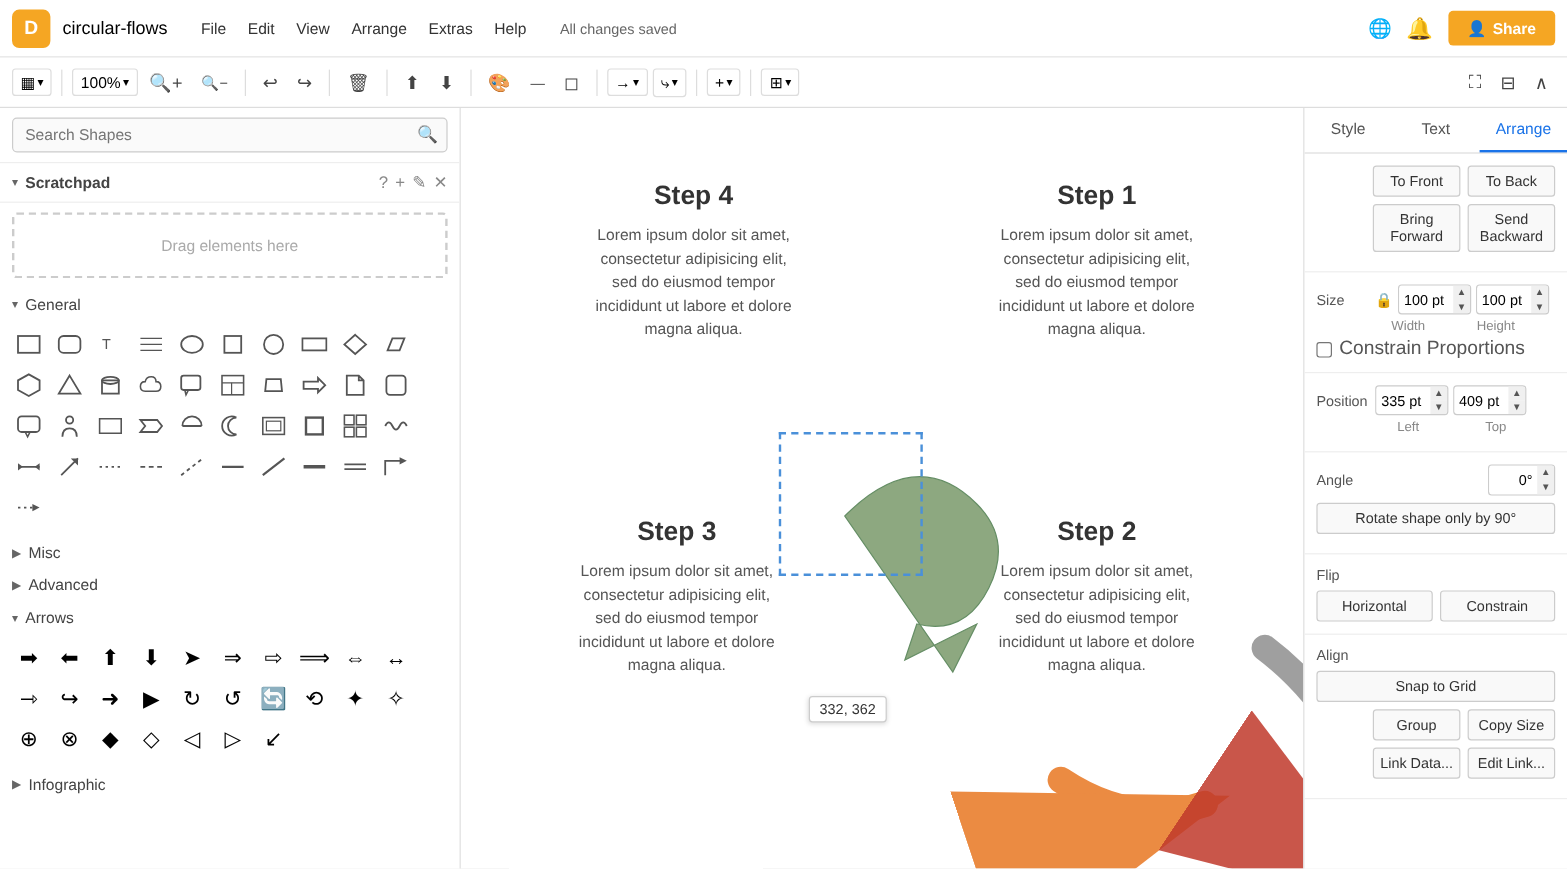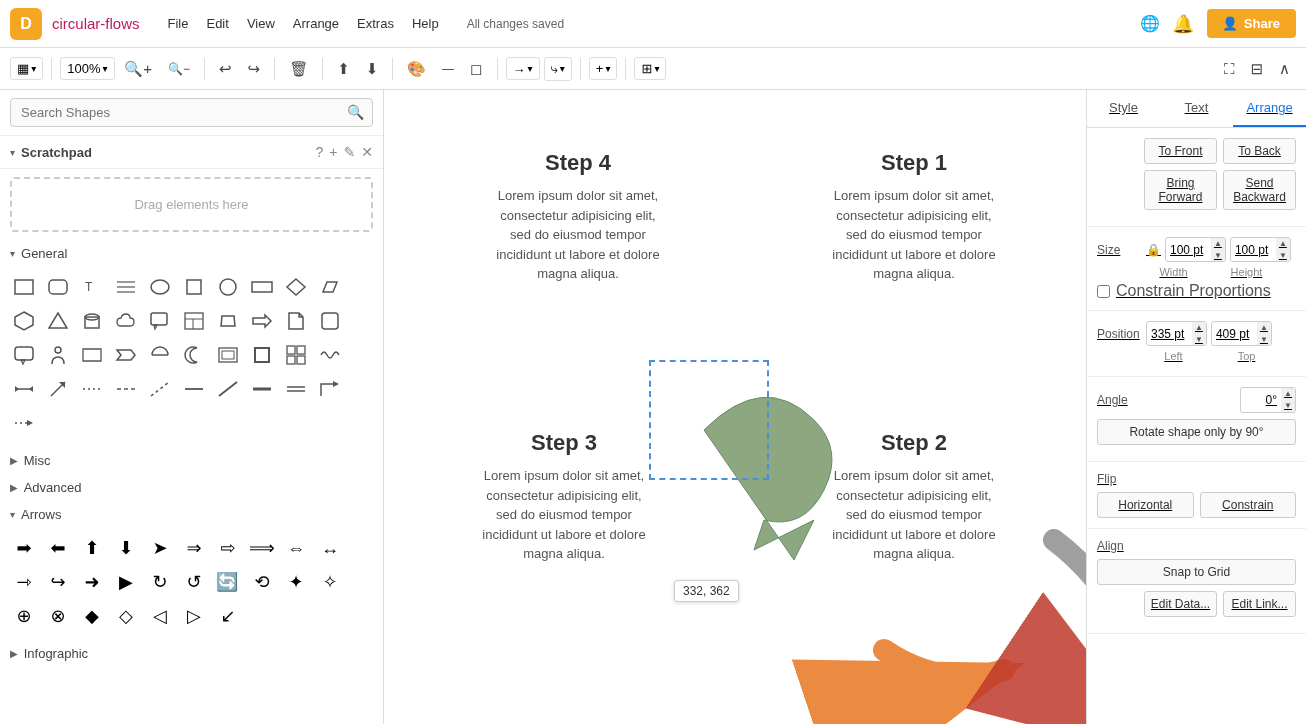--- a/index.html
+++ b/index.html
@@ -1,21 +1,21 @@
 <!DOCTYPE html>
 <html><head>
   <meta charset="utf-8">
   <style>
     * { box-sizing: border-box; margin: 0; padding: 0; }
     body { font-family: Arial, sans-serif; font-size: 13px; background: #f5f5f5; overflow: hidden; width: 1306px; height: 724px; display: flex; flex-direction: column; }
 
     
     .top-bar { display: flex; align-items: center; background: #fff; border-bottom: 1px solid #ddd; padding: 0 10px; height: 48px; gap: 10px; }
     .app-logo { width: 32px; height: 32px; background: #f5a623; border-radius: 6px; display: flex; align-items: center; justify-content: center; color: white; font-weight: bold; font-size: 16px; flex-shrink: 0; }
-    .app-title { font-size: 15px; font-weight: 500; color: #be185d; margin-right: 10px; }
+    .app-title { font-size: 15px; font-weight: 500; color: #000000; margin-right: 10px; }
     .menu-bar { display: flex; gap: 2px; }
     .menu-item { padding: 4px 8px; font-size: 13px; color: #333; cursor: pointer; border-radius: 3px; }
     .save-status { font-size: 12px; color: #666; margin-left: 10px; }
     .top-bar-right { margin-left: auto; display: flex; align-items: center; gap: 12px; }
     .share-btn { background: #f5a623; color: white; border: none; padding: 7px 16px; border-radius: 4px; font-size: 13px; font-weight: 600; cursor: pointer; display: flex; align-items: center; gap: 5px; }
     .globe-icon { color: #555; font-size: 16px; }
 
     
     .toolbar { display: flex; align-items: center; background: #fff; border-bottom: 1px solid #ddd; padding: 4px 10px; height: 42px; gap: 4px; }
     .toolbar-btn { padding: 4px 6px; border: none; background: none; cursor: pointer; border-radius: 3px; color: #444; font-size: 15px; display: flex; align-items: center; }
@@ -56,21 +56,21 @@
 
     
     .canvas { flex: 1; background: #f0f0f0; position: relative; overflow: hidden; }
     .canvas-inner { width: 100%; height: 100%; background: white; position: relative; }
 
     .step-block { position: absolute; text-align: center; }
     .step-title { font-size: 22px; font-weight: 600; color: #333; margin-bottom: 10px; }
     .step-text { font-size: 13px; color: #555; line-height: 1.5; max-width: 170px; margin: 0 auto; }
 
     
-    .right-panel { width: 220px; background: #fff; border-left: 1px solid #ddd; display: flex; flex-direction: column; overflow-y: auto; flex-shrink: 0; text-decoration: underline; }
+    .right-panel { width: 220px; background: #fff; border-left: 1px solid #ddd; display: flex; flex-direction: column; overflow-y: auto; flex-shrink: 0; }
     .panel-tabs { display: flex; border-bottom: 1px solid #ddd; }
     .panel-tab { flex: 1; text-align: center; padding: 10px 4px; font-size: 13px; color: #555; cursor: pointer; border-bottom: 2px solid transparent; }
     .panel-tab.active { color: #1a73e8; border-bottom: 2px solid #1a73e8; font-weight: 500; }
 
     .panel-section { padding: 10px; border-bottom: 1px solid #eee; }
 
     .btn-row { display: flex; gap: 6px; margin-bottom: 6px; padding-left: 47px; }
     .panel-btn { flex: 1; padding: 5px 4px; border: 1px solid #ccc; border-radius: 3px; background: #f9f9f9; font-size: 12px; cursor: pointer; text-align: center; color: #333; }
     .panel-btn-full { width: 100%; padding: 5px 4px; border: 1px solid #ccc; border-radius: 3px; background: #f9f9f9; font-size: 12px; cursor: pointer; text-align: center; color: #333; margin-bottom: 6px; }
 
@@ -644,19 +644,23 @@
       <div class="flip-row">
         <button class="panel-btn">Horizontal</button>
         <button class="panel-btn">Constrain</button>
       </div>
     </div>
 
     <div class="panel-section">
       <div class="size-label" style="margin-bottom:6px;">Align</div>
       <button class="panel-btn-full">Snap to Grid</button>
       <div class="btn-row">
-        <button class="panel-btn">Edit Data...</button>
+        <button class="panel-btn">Group</button>
+        <button class="panel-btn">Copy Size</button>
+      </div>
+      <div class="btn-row">
+        <button class="panel-btn">Link Data...</button>
         <button class="panel-btn">Edit Link...</button>
       </div>
     </div>
   </div>
 
 </div>
 
 </body></html>

